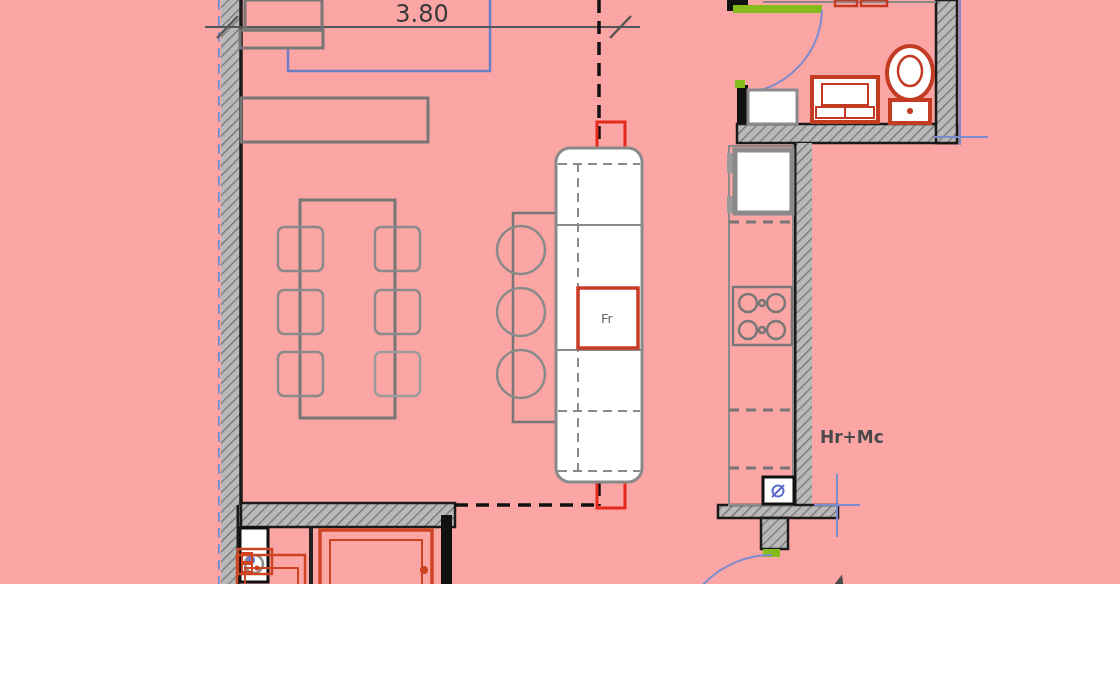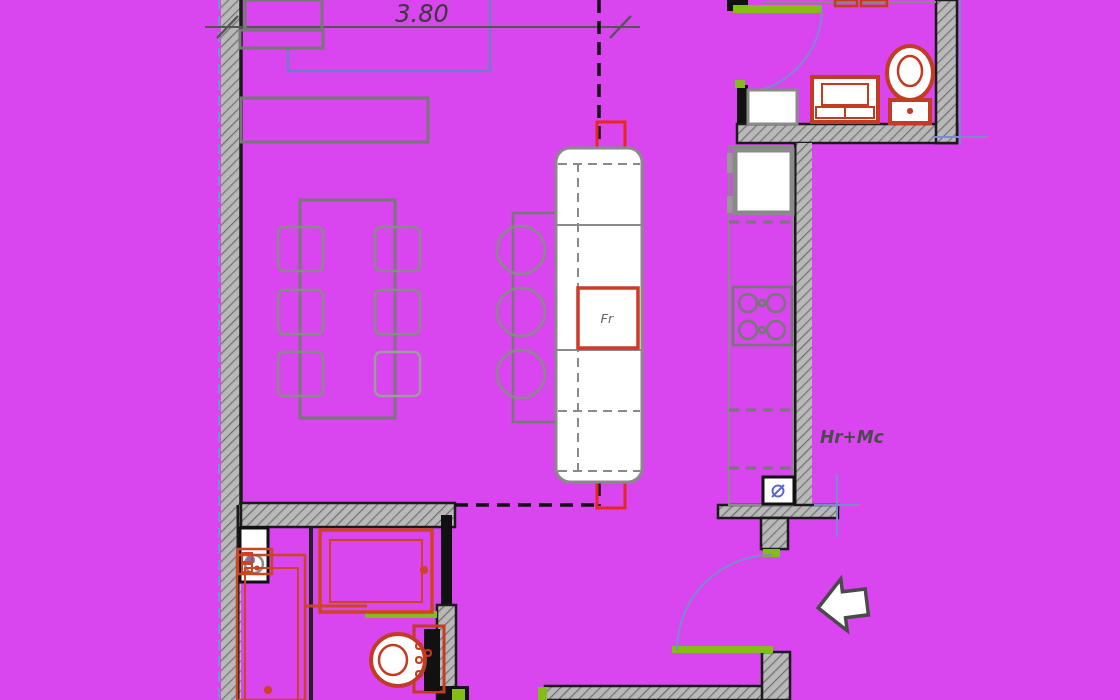--- a/index.html
+++ b/index.html
@@ -1,17 +1,17 @@
 <!DOCTYPE html>
 <html><head>
 <meta charset="utf-8">
 <style>
   html,body{margin:0;padding:0;background:#ffffff;}
-  .stage{width:1120px;height:700px;position:relative;overflow:hidden;background:#d946ef;
-         font-family:"DejaVu Sans", sans-serif;font-style:italic;}
+  .stage{width:1120px;height:584px;position:relative;overflow:hidden;background:#fca5a5;
+         font-family:"DejaVu Sans", sans-serif;}
   svg{display:block;}
   .dim-text{font-family:"DejaVu Sans", sans-serif;font-size:24px;fill:#3a3a3a;}
   .room-text{font-family:"DejaVu Sans", sans-serif;font-size:17px;fill:#4a4a4a;font-weight:bold;}
   .fr-text{font-family:"DejaVu Sans", sans-serif;font-size:13px;fill:#666;}
 </style>
 </head>
 <body>
 
 <div class="stage">
 <svg width="1120" height="700" viewBox="0 0 1120 700">

